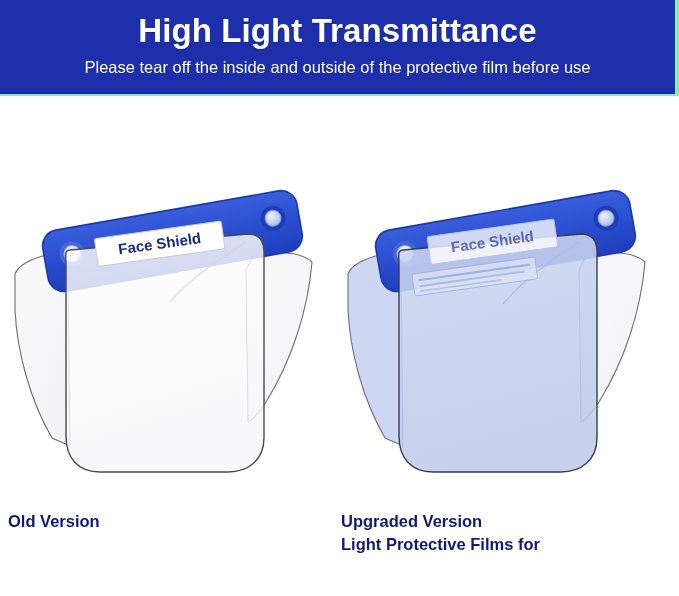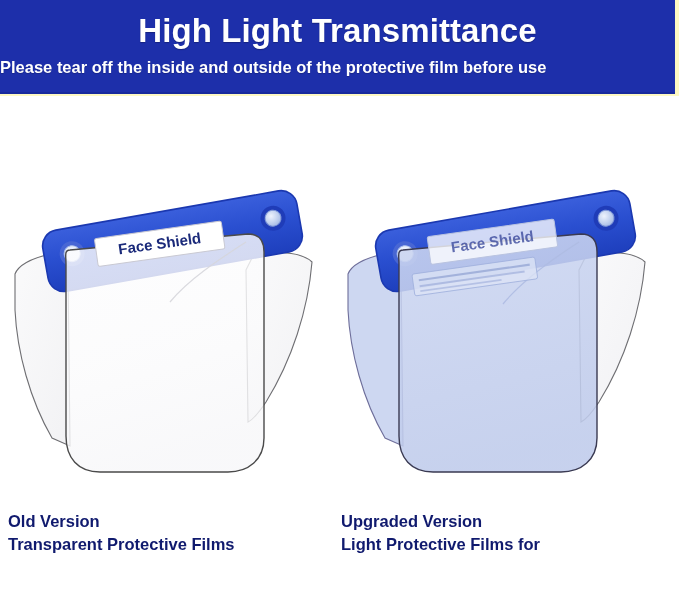--- a/index.html
+++ b/index.html
@@ -20,21 +20,21 @@
     background: #ffffff;
   }
 
   
   .banner {
     position: absolute;
     left: 0;
     top: 0;
     width: 679px;
     height: 96px;
-    background: #fef9c3;
+    background: #86efac;
     overflow: hidden;
   }
   .banner-inner {
     position: absolute;
     left: 0;
     top: 0;
     width: 675px;
     height: 94px;
     background: #1d2faa;
     border-bottom: 2px solid #182a9c;
@@ -51,23 +51,24 @@
     letter-spacing: 0.1px;
     line-height: 40px;
     text-shadow: 0 1px 1px rgba(0,0,0,0.25);
     white-space: nowrap;
   }
   .banner-subtitle {
     position: absolute;
     left: 0;
     top: 57px;
     width: 675px;
+    text-align: center;
     color: #ffffff;
     font-size: 16.5px;
-    font-weight: bold;
+    font-weight: normal;
     line-height: 21px;
     white-space: nowrap;
     text-shadow: 0 1px 1px rgba(0,0,0,0.2);
   }
 
   
   .panel {
     position: absolute;
     top: 110px;
     width: 330px;
@@ -167,21 +168,20 @@
 
         <g transform="rotate(-8 150 76)">
           <rect x="88" y="60" width="128" height="28" rx="2" ry="2" fill="#ffffff" stroke="#c9c9d2" stroke-width="1"></rect>
           <text x="152" y="79" text-anchor="middle" font-family="Liberation Sans, sans-serif" font-size="15" font-weight="bold" fill="#1b2a7a">Face Shield</text>
         </g>
       </svg>
     </div>
 
     <div class="caption">
       <span class="cl">Old Version</span>
-      <span class="cl">Transparent Protective Films</span>
     </div>
   </div>
 
   <div class="panel panel-right">
     <div class="shield-stage">
       <svg class="shield-svg" viewBox="0 0 330 330">
         <defs>
           <linearGradient id="bandGradR" x1="0" y1="0" x2="0" y2="1">
             <stop offset="0%" stop-color="#3a5fdc"></stop>
             <stop offset="45%" stop-color="#2a4fd0"></stop>

